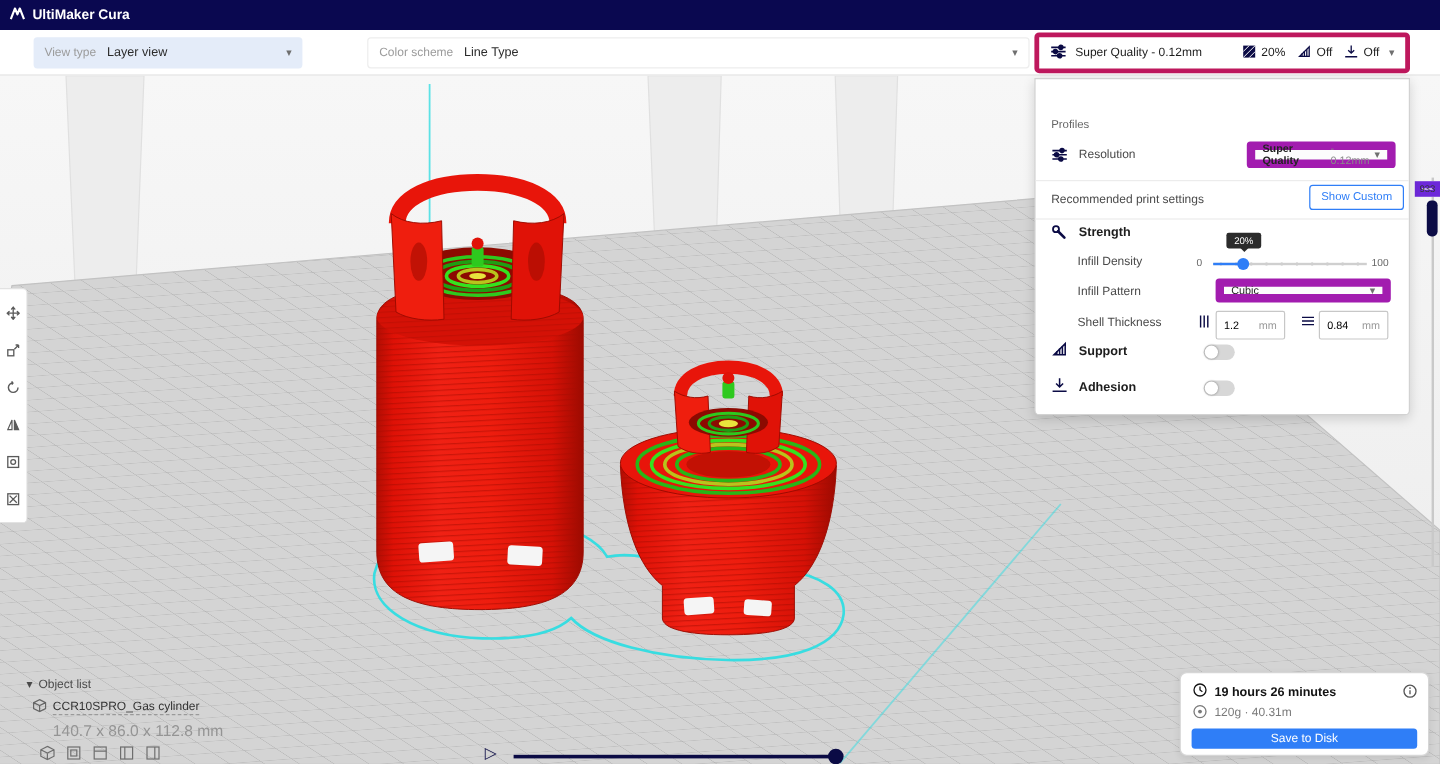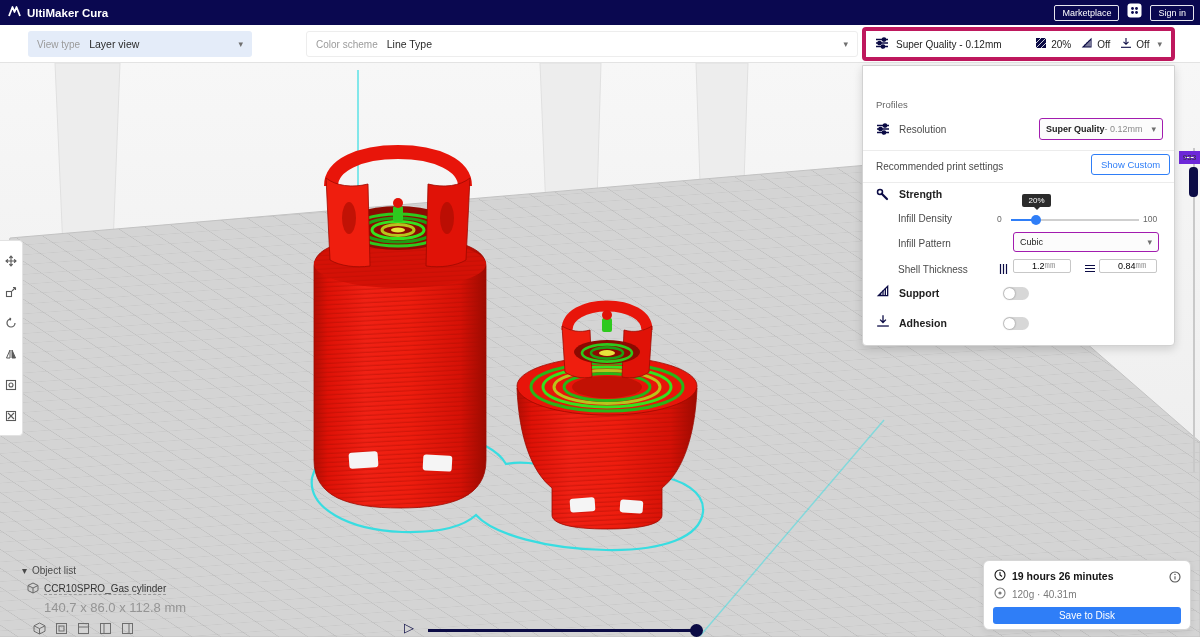--- a/index.html
+++ b/index.html
@@ -39,33 +39,33 @@
   .tool { width:15px; height:15px; display:flex; align-items:center; justify-content:center; cursor:pointer; }
 
   
   .panel { position:absolute; left:862px; top:65px; width:313px; height:281px; background:#fff; border:1px solid #d2d2d2; border-radius:0 0 4px 4px; box-shadow:0 3px 10px rgba(0,0,0,.15); z-index:32; }
   .panel-header { position:absolute; left:0; top:0; width:100%; height:27px; border-bottom:1px solid #e7e7e7; display:flex; align-items:center; padding:0 12px; font-size:10.5px; color:#333; }
   .panel-close { margin-left:auto; color:#777; font-size:12px; cursor:pointer; }
   .lbl { position:absolute; font-size:10px; color:#4a4a4a; }
   .lbl-sm { font-size:9.5px; color:#666; }
   .sect-title { position:absolute; font-size:10.5px; font-weight:bold; color:#1d1d1d; }
   .p-divider { position:absolute; left:0; width:100%; height:1px; background:#ececec; }
-  .p-dd { position:absolute; border:1px solid #a21caf; background:#fcfcfc; border-radius:3px; display:flex; align-items:center; font-size:9px; padding:0 6px; color:#222; }
+  .p-dd { position:absolute; border:7px solid #a21caf; background:#fcfcfc; border-radius:3px; display:flex; align-items:center; font-size:9px; padding:0 6px; color:#222; }
   .p-dd b { font-size:9px; }
   .p-dd .dim { color:#8a8a8a; }
   .show-custom { position:absolute; border:1px solid #2f7ef7; color:#2f7ef7; background:#fff; font-size:9.5px; padding:4px 9px; border-radius:3px; cursor:pointer; }
   .slider { position:absolute; left:148px; top:146px; width:128px; height:16px; }
   .slider .ticks { position:absolute; left:0; top:7px; width:100%; height:2px; background:#cfcfcf; }
   .slider .dots { position:absolute; left:0; top:5px; width:100%; height:6px; background-image:radial-gradient(circle 1.1px, #9f9f9f 1px, transparent 1.3px); background-size:12.7px 6px; background-position:0 0; }
   .slider .fill { position:absolute; left:0; top:7px; width:25px; height:2px; background:#2f7ef7; }
   .slider .handle { position:absolute; left:20px; top:3px; width:10px; height:10px; border-radius:50%; background:#2f7ef7; cursor:pointer; }
   .slider-tooltip { position:absolute; left:159px; top:128px; width:29px; height:13px; background:#2b2b2b; color:#fff; font-size:8px; display:flex; align-items:center; justify-content:center; border-radius:2px; z-index:2; }
   .slider-tooltip::after { content:""; position:absolute; left:11px; bottom:-3px; border-left:4px solid transparent; border-right:4px solid transparent; border-top:4px solid #2b2b2b; }
-  .mm-input { position:absolute; border:1px solid #c7c7c7; background:#fff; border-radius:2px; height:14px; display:flex; align-items:center; font-size:9px; padding:0 18px;justify-content:space-between; }
-  .mm-input .unit { margin-left:auto; color:#999;font-family:Liberation Mono, monospace; }
+  .mm-input { position:absolute; border:1px solid #c7c7c7; background:#fff; border-radius:2px; height:24px; display:flex; align-items:center; font-size:9px; padding:0 6px;justify-content:space-between; }
+  .mm-input .unit { margin-left:auto; color:#999; }
   .toggle { position:absolute; width:26px; height:13px; border-radius:7px; background:#d7d7d7; cursor:pointer; }
   .toggle::after { content:""; position:absolute; left:1px; top:1px; width:11px; height:11px; border-radius:50%; background:#fff; box-shadow:0 0 2px rgba(0,0,0,.45); }
   .picon { position:absolute; width:14px; height:14px; }
 
   
   .layer-track { position:absolute; left:1193px; top:148px; width:2px; height:324px; background:#c9c9c9; z-index:10; }
   .layer-handle { position:absolute; left:1189px; top:167px; width:9px; height:30px; background:#0b0b45; border-radius:4px; z-index:11; cursor:pointer; }
   .layer-value { position:absolute; left:1179px; top:151px; width:21px; height:13px; background:#fff; border:6px solid #6d28d9; font-size:8px; color:#333; display:flex; align-items:center; justify-content:center; z-index:12; }
 
   
@@ -217,31 +217,20 @@
       </div>
   </div>
 
   <div class="topbar">
     <div class="brand">
       <span><svg width="13" height="11" viewBox="0 0 13 11">
             <path d="M1 10 L4.5 1 L6.5 6 L8.5 1 L12 10" stroke="#fff" stroke-width="1.8" fill="none" stroke-linejoin="round"></path>
           </svg></span>
       <span>UltiMaker Cura</span>
     </div>
-    <div class="topbar-right">
-      <button class="tb-btn">Marketplace</button>
-      <span><svg width="15" height="15" viewBox="0 0 15 15">
-            <rect x="0.5" y="0.5" width="14" height="14" rx="3" fill="#fff"></rect>
-            <circle cx="5.5" cy="5.5" r="1.4" fill="#0a0850"></circle>
-            <circle cx="9.5" cy="5.5" r="1.4" fill="#0a0850"></circle>
-            <circle cx="5.5" cy="9.5" r="1.4" fill="#0a0850"></circle>
-            <circle cx="9.5" cy="9.5" r="1.4" fill="#0a0850"></circle>
-          </svg></span>
-      <button class="tb-btn">Sign in</button>
-    </div>
   </div>
 
   <div class="viewbar">
     <div class="dropdown dd-viewtype">
       <span class="dd-label">View type</span>
       <span class="dd-value">Layer view</span>
       <span class="dd-chevron">▾</span>
     </div>
     <div class="dropdown dd-colorscheme">
       <span class="dd-label">Color scheme</span>

